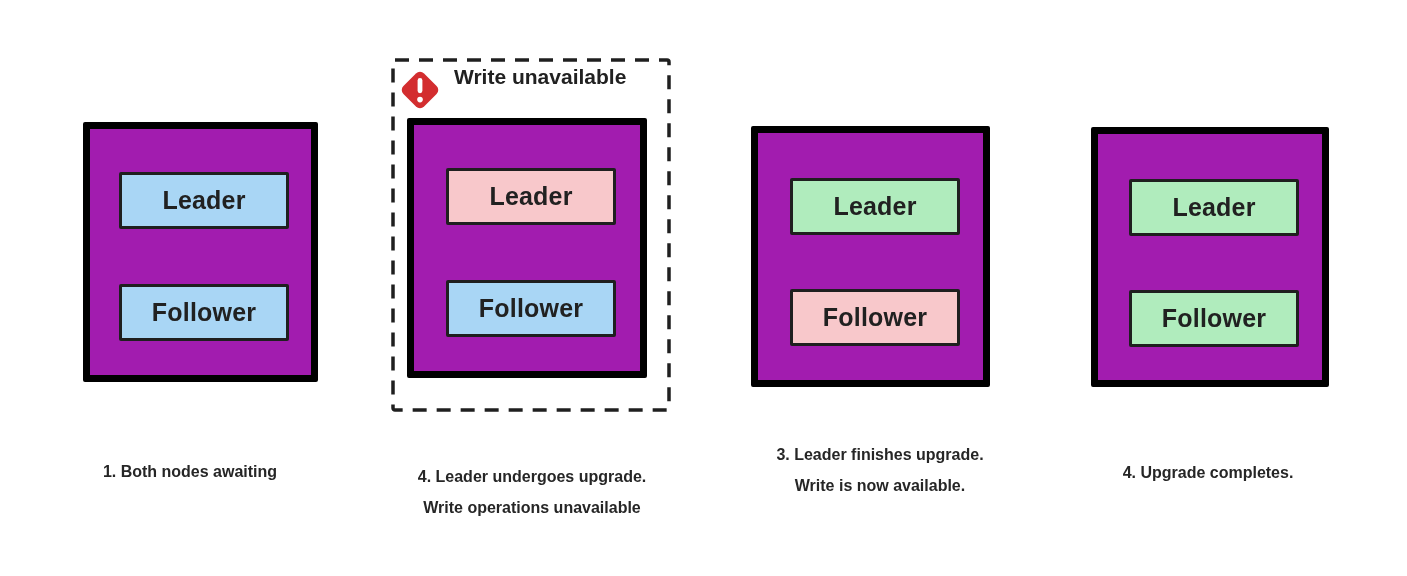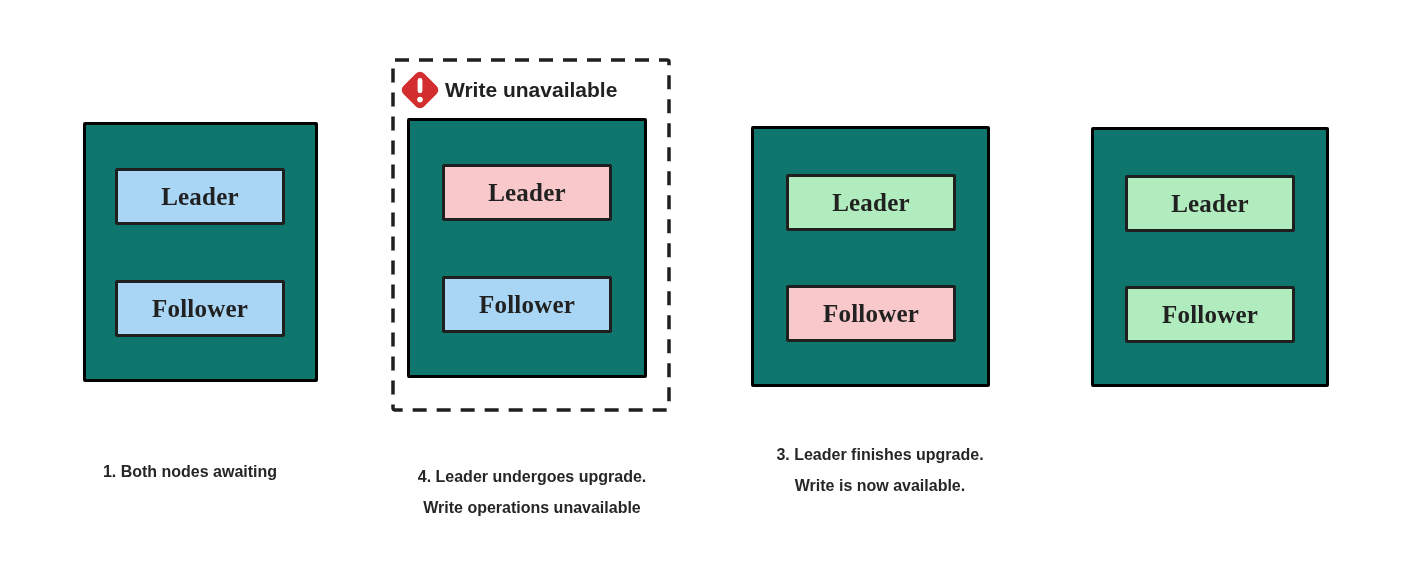--- a/index.html
+++ b/index.html
@@ -18,24 +18,23 @@
   * { box-sizing: border-box; }
 
   .canvas {
     position: absolute;
     inset: 0;
   }
 
   
   .machine {
     position: absolute;
-    border: 3px solid #000000;
+    border: 7px solid #000000;
     border-radius: 2px;
-    background: #0f766e;
-    font-family: Liberation Serif, serif;
+    background: #a21caf;
   }
   .machine.m1 { left: 83px;   top: 122px; width: 235px; height: 260px; }
   .machine.m2 { left: 16px;   top: 60px;  width: 240px; height: 260px; } 
   .machine.m3 { left: 751px;  top: 126px; width: 239px; height: 261px; }
   .machine.m4 { left: 1091px; top: 127px; width: 238px; height: 260px; }
 
   
   .node {
     position: absolute;
     width: 170px;
@@ -70,22 +69,22 @@
   .dash-border {
     position: absolute;
     left: 0; top: 0;
   }
   .alert-row {
     position: absolute;
     left: 4px;
     top: 7px;
     height: 50px;
     display: flex;
-    align-items: center;
-    gap: 0;
+    align-items: flex-start;
+    gap: 9px;
     z-index: 2;
   }
   .alert-label {
     font-size: 21px;
     font-weight: 600;
     color: #212121;
     white-space: nowrap;
   }
 
   
@@ -144,16 +143,16 @@
   <div class="caption c3">
     <span>3. Leader finishes upgrade.</span><br>
     <span>Write is now available.</span>
   </div>
 
   <div class="machine m4">
     <div class="node leader" style="background-color: rgb(176, 236, 189);">Leader</div>
     <div class="node follower" style="background-color: rgb(176, 236, 189);">Follower</div>
   </div>
   <div class="caption c4">
-    <br>
+    <span>4. Upgrade completes.</span><br>
   </div>
 
 </div>
 
 </body></html>

